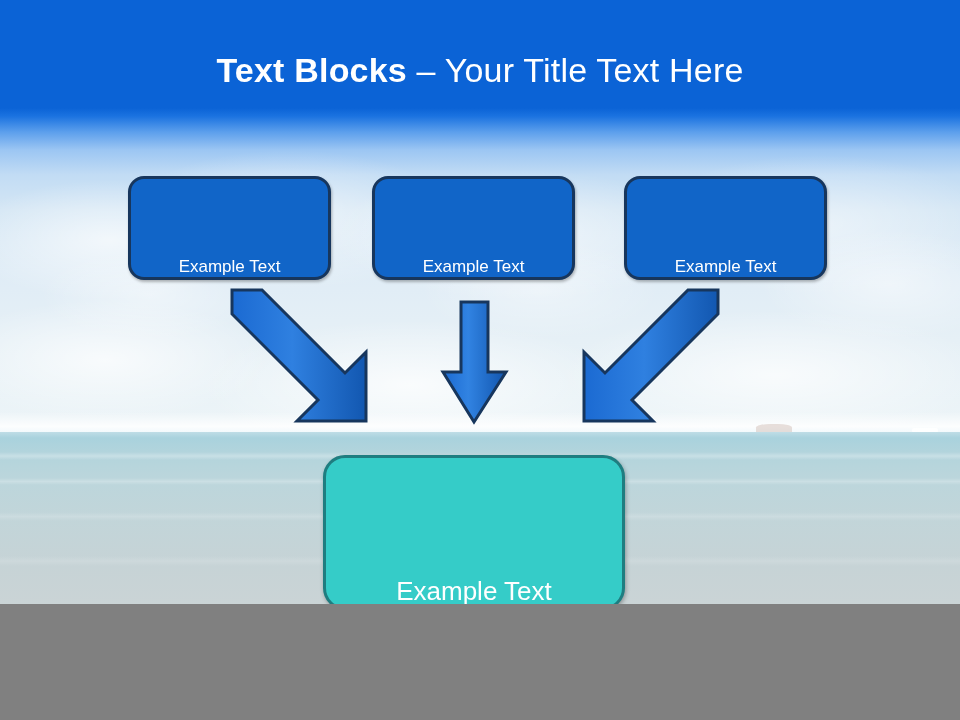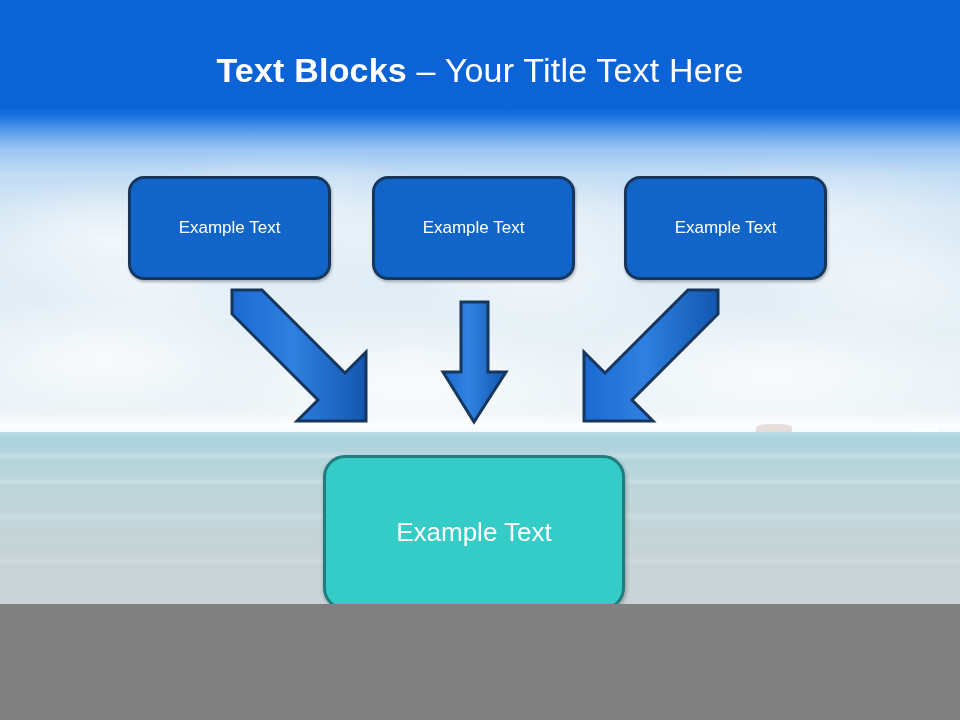--- a/index.html
+++ b/index.html
@@ -99,21 +99,21 @@
   }
   .title .strong { font-weight: bold; }
   .title .light  { font-weight: normal; }
 
   
   .box {
     position: absolute;
     box-sizing: border-box;
     border-radius: 16px;
     display: flex;
-    align-items: center;
+    align-items: flex-end;
     justify-content: center;
     color: #ffffff;
     text-align: center;
   }
   .box-blue {
     background: #1165c8;
     border: 3px solid #17365d;
     font-size: 17px;
     box-shadow: 1px 2px 3px rgba(0,0,0,0.28);
   }

